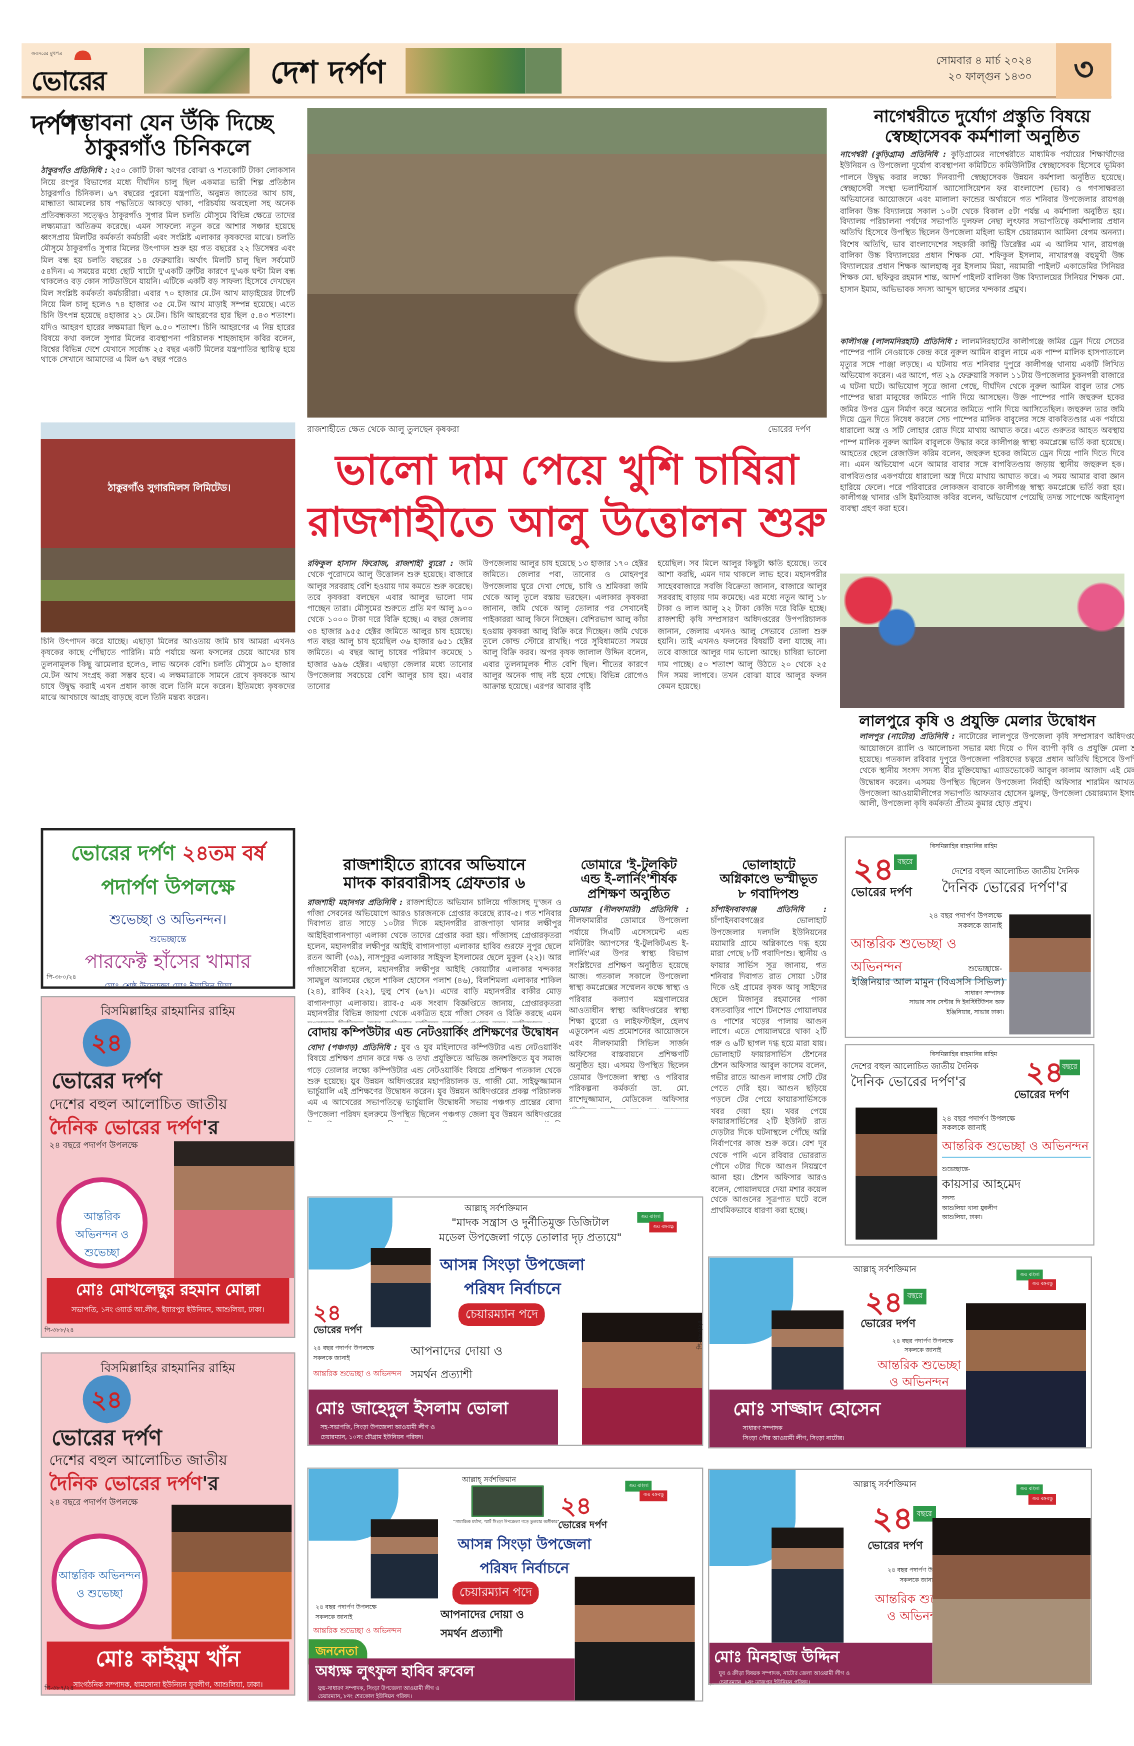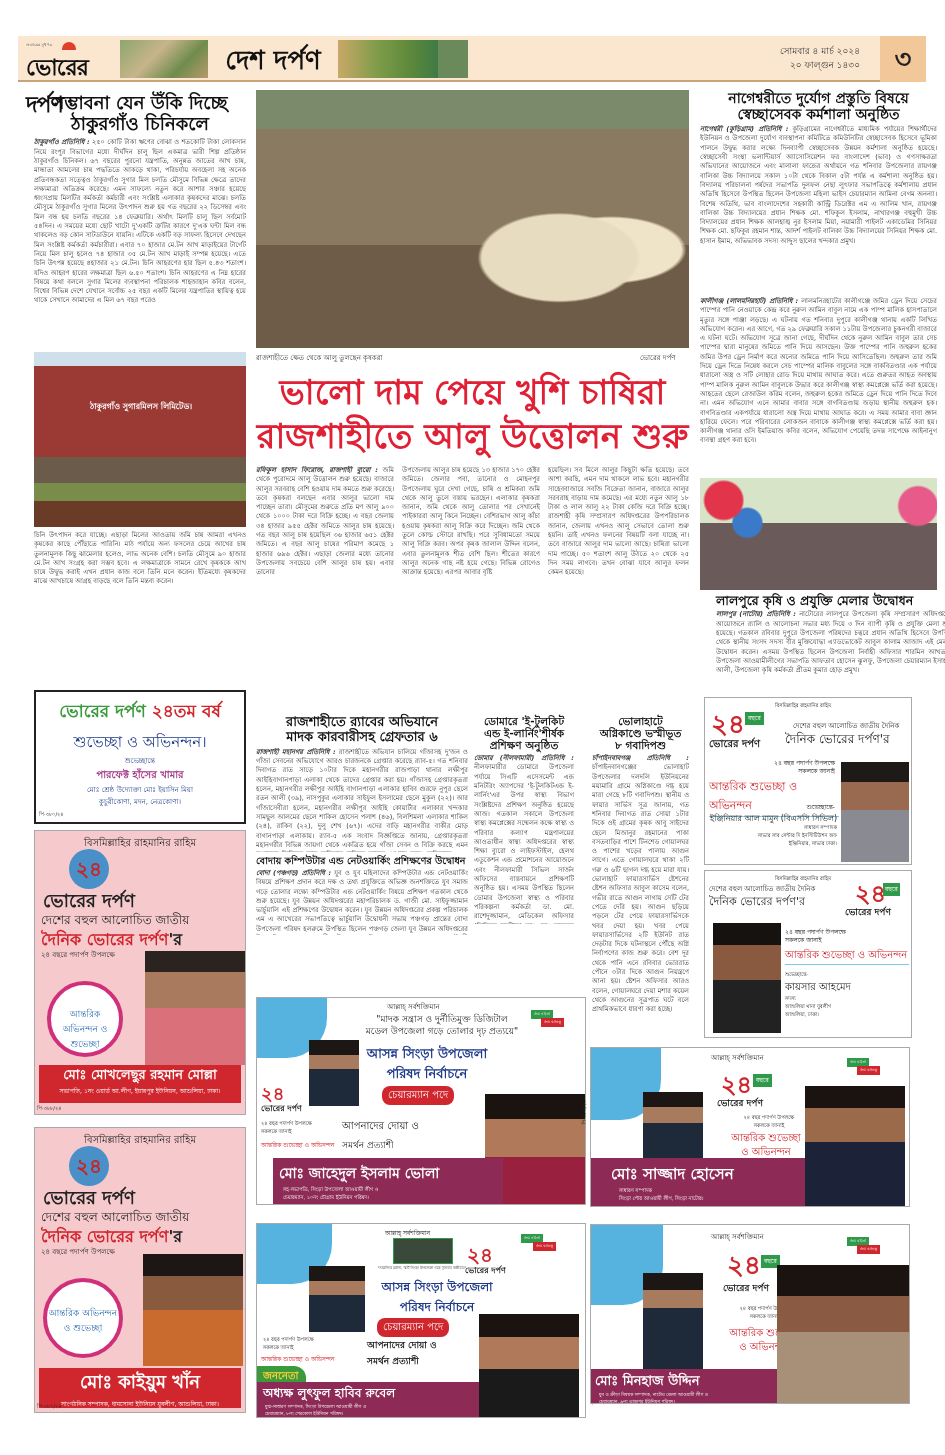--- a/index.html
+++ b/index.html
@@ -66,23 +66,24 @@
 <div class="abs photo" style="left:34px;top:352px;width:212px;height:175px;background:linear-gradient(180deg,#cfe0ea 0 8%,#9b3a34 8% 60%,#6b5b4a 60% 75%,#7a8c4a 75% 85%,#6a3c28 85%)">
   <div class="abs" style="left:56px;top:48px;font-size:8px;color:#fff;font-weight:bold">ঠাকুরগাঁও সুগারমিলস লিমিটেড।</div>
 </div>
 <div class="abs body" style="left:34px;top:531px;width:212px;height:114px">চিনি উৎপাদন করে যাচ্ছে। এছাড়া মিলের আওতায় জমি চাষ আমরা এখনও কৃষকের কাছে পৌঁছাতে পারিনি। মাঠ পর্যায়ে অন্য ফসলের চেয়ে আখের চাষ তুলনামূলক কিছু ঝামেলার হলেও, লাভ অনেক বেশি। চলতি মৌসুমে ৯০ হাজার মে.টন আখ সংগ্রহ করা সম্ভব হবে। এ লক্ষমাত্রাকে সামনে রেখে কৃষককে আখ চাষে উদ্বুদ্ধ করাই এখন প্রধান কাজ বলে তিনি মনে করেন। ইতিমধ্যে কৃষকদের মাঝে আখচাষে আগ্রহ বাড়ছে বলে তিনি মন্তব্য করেন।</div>
 
 <div class="abs ad" style="left:34px;top:690px;width:212px;height:134px;border:2px solid #222;text-align:center">
   <div style="font-size:17px;font-weight:bold;margin-top:6px">
     <span class="green">ভোরের দর্পণ</span>
     <span class="red">২৪তম বর্ষ</span>
   </div>
-  <div class="navy" style="font-size:15px;margin-top:4px">শুভেচ্ছা ও অভিনন্দন।</div>
+  <div class="green" style="font-size:17px;font-weight:bold">পদার্পণ উপলক্ষে</div>
+  <div class="navy" style="font-size:11px;margin-top:4px">শুভেচ্ছা ও অভিনন্দন।</div>
   <div class="navy" style="font-size:7px">শুভেচ্ছান্তে</div>
-  <div class="purple" style="font-size:10px;font-weight:bold">পারফেক্ট হাঁসের খামার</div>
+  <div class="purple" style="font-size:16px;font-weight:normal">পারফেক্ট হাঁসের খামার</div>
   <div class="navy" style="font-size:7px">মোঃ শ্রেষ্ঠ উদ্যোক্তা মোঃ ইয়াসিন মিয়া</div>
   <div class="navy" style="font-size:7px">কুচুরীকোণা, মদন, নেত্রকোণা।</div>
   <div class="abs" style="left:3px;bottom:3px;font-size:5px">পি-৩৮০/২৪</div>
 </div>
 
 <div class="abs ad pink" style="left:34px;top:830px;width:212px;height:285px">
   <div style="text-align:center;font-size:10px;margin-top:4px">বিসমিল্লাহির রাহমানির রাহিম</div>
   <div class="abs circle" style="left:34px;top:18px;width:40px;height:40px;background:#4a90c8;color:#c22;font-weight:bold;font-size:20px;text-align:center;line-height:40px">২৪</div>
   <div class="abs" style="left:8px;top:56px;font-size:18px;font-weight:bold">ভোরের দর্পণ</div>
   <div class="abs" style="left:6px;top:80px;font-size:12px">দেশের বহুল আলোচিত জাতীয়</div>
@@ -175,21 +176,21 @@
   <div class="head" style="font-size:14px">
     <div>নাগেশ্বরীতে দুর্যোগ প্রস্তুতি বিষয়ে</div>
     <div>স্বেচ্ছাসেবক কর্মশালা অনুষ্ঠিত</div>
   </div>
   <div class="body" style="height:145px;margin-top:3px">
     <b>নাগেশ্বরী (কুড়িগ্রাম) প্রতিনিধি :</b>
     <span>কুড়িগ্রামের নাগেশ্বরীতে মাধ্যমিক পর্যায়ের শিক্ষার্থীদের ইউনিয়ন ও উপজেলা দুর্যোগ ব্যবস্থাপনা কমিটিতে কমিউনিটির স্বেচ্ছাসেবক হিসেবে ভূমিকা পালনে উদ্বুদ্ধ করার লক্ষ্যে দিনব্যাপী স্বেচ্ছাসেবক উন্নয়ন কর্মশালা অনুষ্ঠিত হয়েছে। স্বেচ্ছাসেবী সংস্থা ভলান্টিয়ার্স অ্যাসোসিয়েশন ফর বাংলাদেশ (ভাব) ও গণসাক্ষরতা অভিযানের আয়োজনে এবং মালালা ফান্ডের অর্থায়নে গত শনিবার উপজেলার রায়গঞ্জ বালিকা উচ্চ বিদ্যালয়ে সকাল ১০টা থেকে বিকাল ৫টা পর্যন্ত এ কর্মশালা অনুষ্ঠিত হয়। বিদ্যালয় পরিচালনা পর্ষদের সভাপতি দুলফল নেছা লুৎফার সভাপতিত্বে কর্মশালায় প্রধান অতিথি হিসেবে উপস্থিত ছিলেন উপজেলা মহিলা ভাইস চেয়ারম্যান আমিনা বেগম অনন্যা। বিশেষ অতিথি, ভাব বাংলাদেশের সহকারী কান্ট্রি ডিরেক্টর এম এ আলিম খান, রায়গঞ্জ বালিকা উচ্চ বিদ্যালয়ের প্রধান শিক্ষক মো. শফিকুল ইসলাম, নাখারগঞ্জ বহুমুখী উচ্চ বিদ্যালয়ের প্রধান শিক্ষক আলহাজ্ব নুর ইসলাম মিয়া, নয়ামারী পাইলট একাডেমির সিনিয়র শিক্ষক মো. ছফিকুর রহমান শান্ত, আদর্শ পাইলট বালিকা উচ্চ বিদ্যালয়ের সিনিয়র শিক্ষক মো. হাসান ইমাম, অভিভাবক সদস্য আব্দুস ছালের খন্দকার প্রমুখ।</span>
   </div>
 </div>
 <div class="abs" style="left:700px;top:278px;width:237px">
-  <div class="body" style="height:166px;margin-top:19px">
+  <div class="body" style="height:166px;margin-top:3px">
     <b>কালীগঞ্জ (লালমনিরহাট) প্রতিনিধি :</b>
     <span>লালমনিরহাটের কালীগঞ্জে জমির ড্রেন দিয়ে সেচের পাম্পের পানি নেওয়াকে কেন্দ্র করে নুরুল আমিন বাবুল নামে এক পাম্প মালিক হাসপাতালে মৃত্যুর সঙ্গে পাঞ্জা লড়ছে। এ ঘটনায় গত শনিবার দুপুরে কালীগঞ্জ থানায় একটি লিখিত অভিযোগ করেন। এর আগে, গত ২৯ ফেব্রুয়ারি সকাল ১১টায় উপজেলার চুকনগরী বাজারে এ ঘটনা ঘটে। অভিযোগ সূত্রে জানা গেছে, দীর্ঘদিন থেকে নুরুল আমিন বাবুল তার সেচ পাম্পের দ্বারা মানুষের জমিতে পানি দিয়ে আসছেন। উক্ত পাম্পের পানি জহুরুল হকের জমির উপর ড্রেন নির্মাণ করে অন্যের জমিতে পানি দিয়ে আসিতেছিল। জহুরুল তার জমি দিয়ে ড্রেন দিতে নিষেধ করলে সেচ পাম্পের মালিক বাবুলের সঙ্গে বাকবিতণ্ডার এক পর্যায়ে ধারালো অস্ত্র ও সটি লোহার রোড দিয়ে মাথায় আঘাত করে। এতে গুরুতর আহত অবস্থায় পাম্প মালিক নুরুল আমিন বাবুলকে উদ্ধার করে কালীগঞ্জ স্বাস্থ্য কমপ্লেক্সে ভর্তি করা হয়েছে। আহতের ছেলে রেজাউল করিম বলেন, জহুরুল হকের জমিতে ড্রেন দিয়ে পানি দিতে দিবে না। এমন অভিযোগ এনে আমার বাবার সঙ্গে বাগবিতণ্ডায় জড়ায় স্থানীয় জহুরুল হক। বাগবিতণ্ডার একপর্যায়ে ধারালো অস্ত্র দিয়ে মাথায় আঘাত করে। এ সময় আমার বাবা জ্ঞান হারিয়ে ফেলে। পরে পরিবারের লোকজন বাবাকে কালীগঞ্জ স্বাস্থ্য কমপ্লেক্সে ভর্তি করা হয়। কালীগঞ্জ থানার ওসি ইমতিয়াজ কবির বলেন, অভিযোগ পেয়েছি তদন্ত সাপেক্ষে আইনানুগ ব্যবস্থা গ্রহণ করা হবে।</span>
   </div>
 </div>
 <div class="abs photo" style="left:700px;top:478px;width:237px;height:112px;background:radial-gradient(circle at 10% 20%,#e2344a 0 8%,transparent 9%),radial-gradient(circle at 20% 40%,#3a7ac8 0 7%,transparent 8%),radial-gradient(circle at 92% 25%,#e85a8a 0 8%,transparent 9%),linear-gradient(180deg,#d8e4c8 0 40%,#6a5a5a 40%)"></div>
 <div class="abs" style="left:716px;top:594px;width:237px">
   <div class="head" style="font-size:12.5px;text-align:left">লালপুরে কৃষি ও প্রযুক্তি মেলার উদ্বোধন</div>
   <div class="body" style="height:85px;margin-top:2px">
     <b>লালপুর (নাটোর) প্রতিনিধি :</b>
     <span>নাটোরের লালপুরে উপজেলা কৃষি সম্প্রসারণ অধিদপ্তরের আয়োজনে র‍্যালি ও আলোচনা সভার মধ্য দিয়ে ৩ দিন ব্যাপী কৃষি ও প্রযুক্তি মেলা শুরু হয়েছে। গতকাল রবিবার দুপুরে উপজেলা পরিষদের চত্বরে প্রধান অতিথি হিসেবে উপস্থিত থেকে স্থানীয় সংসদ সদস্য বীর মুক্তিযোদ্ধা এ্যাডভোকেট আবুল কালাম আজাদ এই মেলার উদ্বোধন করেন। এসময় উপস্থিত ছিলেন উপজেলা নির্বাহী অফিসার শারমিন আখতার, উপজেলা আওয়ামীলীগের সভাপতি আফতাব হোসেন ঝুলফু, উপজেলা চেয়ারম্যান ইসাহাক আলী, উপজেলা কৃষি কর্মকর্তা প্রীতম কুমার হোড় প্রমুখ।</span>
@@ -244,21 +245,21 @@
   <div class="abs navy" style="left:105px;top:66px;font-size:13px;font-weight:bold;width:130px;text-align:center">পরিষদ নির্বাচনে</div>
   <div class="abs redbar" style="left:125px;top:88px;font-size:10px;padding:1px 6px;border-radius:8px">চেয়ারম্যান পদে</div>
   <div class="abs red" style="left:4px;top:82px;font-size:18px;font-weight:bold">২৪</div>
   <div class="abs" style="left:4px;top:104px;font-size:8px;font-weight:bold">ভোরের দর্পণ</div>
   <div class="abs" style="left:4px;top:122px;font-size:5px">২৪ বছর পদার্পণ উপলক্ষে</div>
   <div class="abs" style="left:4px;top:130px;font-size:5px">সকলকে জানাই</div>
   <div class="abs red" style="left:4px;top:142px;font-size:6px">আন্তরিক শুভেচ্ছা ও অভিনন্দন</div>
   <div class="abs" style="left:85px;top:120px;font-size:10px">আপনাদের দোয়া ও</div>
   <div class="abs" style="left:85px;top:140px;font-size:9px">সমর্থন প্রত্যাশী</div>
   <div class="abs" style="left:228px;top:96px;width:100px;height:112px;background:linear-gradient(180deg,#1a1310 0 22%,#b07a5a 22% 56%,#9a2040 56%)"></div>
-  <div class="abs banner" style="left:16px;top:160px;width:230px;height:48px">
+  <div class="abs banner" style="left:0;top:160px;width:208px;height:48px">
     <div style="font-size:14px;font-weight:bold;padding:4px 6px 0">মোঃ জাহেদুল ইসলাম ভোলা</div>
     <div style="font-size:5px;padding-left:10px">সহ-সভাপতি, সিংড়া উপজেলা আওয়ামী লীগ ও</div>
     <div style="font-size:5px;padding-left:10px">চেয়ারম্যান, ১০নং চৌগ্রাম ইউনিয়ন পরিষদ।</div>
   </div>
 </div>
 
 <div class="abs ad" style="left:256px;top:1223px;width:330px;height:195px">
   <div class="abs sky" style="left:0;top:0;width:75px;height:60px;border-radius:0 0 40px 0"></div>
   <div class="abs" style="left:128px;top:4px;font-size:6px">আল্লাহ্ সর্বশক্তিমান</div>
   <div class="abs" style="left:136px;top:14px;width:60px;height:26px;background:#3a4a3a;border:1px solid #3a9a4a"></div>

